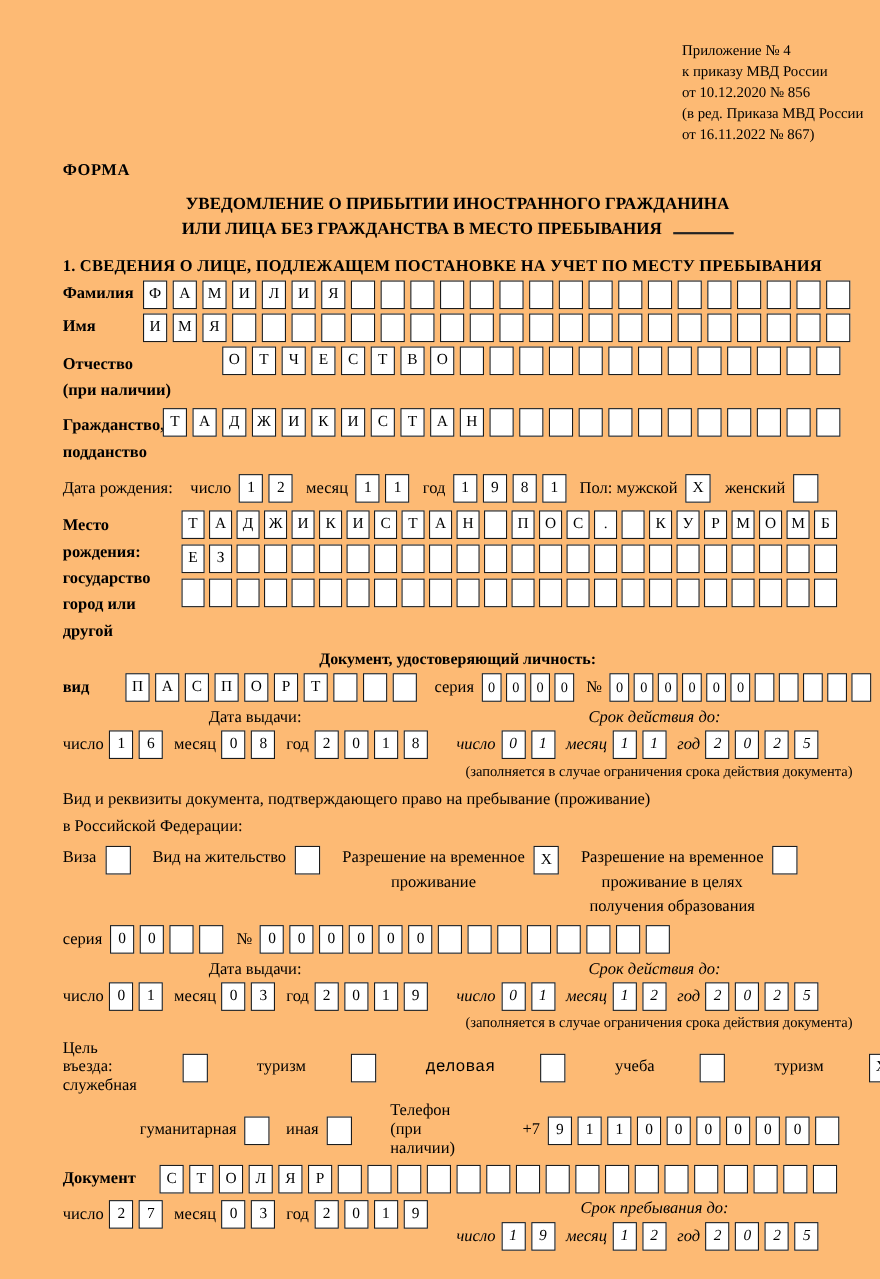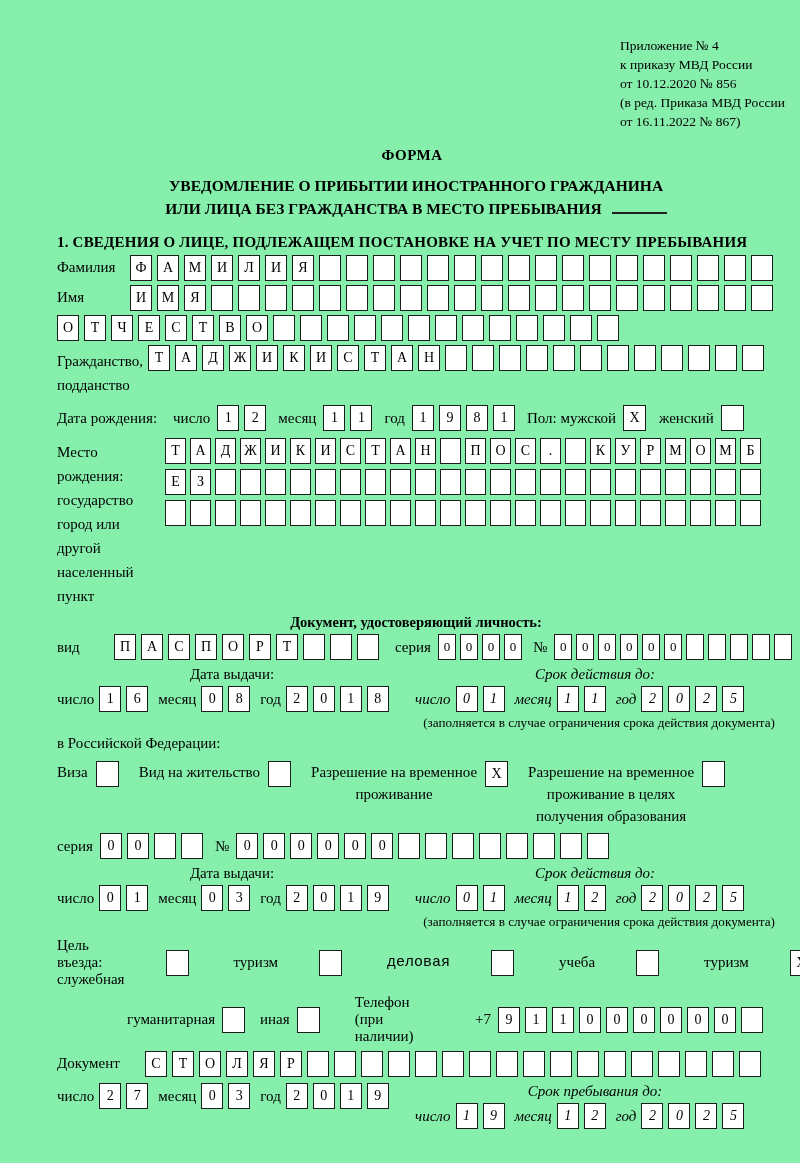--- a/index.html
+++ b/index.html
@@ -1,41 +1,41 @@
 <!DOCTYPE html>
 <html><head>
 <meta charset="utf-8">
 <style>
   * { margin:0; padding:0; box-sizing:border-box; }
   html,body { background:#e8e8e8; }
   .page {
-    width:800px; height:1163px; background:#86efac; color:#000;
+    width:800px; height:1163px; background:#fdba74; color:#000;
     font-family:"Liberation Serif","DejaVu Serif",serif;
     font-size:15px; padding:36px 25px 12px 57px; overflow:hidden;
     margin:0 auto; position:relative;
   }
   .hdr { margin-left:563px; font-size:13.5px; line-height:19px; white-space:nowrap; }
-  .forma { text-align:center; font-weight:bold; font-size:15px; margin:16px 8px 0 0; letter-spacing:.5px; }
+  .forma { text-align:left; font-weight:bold; font-size:15px; margin:16px 8px 0 0; letter-spacing:.5px; }
   .title { text-align:center; font-weight:bold; font-size:15.5px; line-height:23px; margin-top:10px; }
   .uline { display:inline-block; width:55px; border-bottom:2px solid #222; margin-left:10px; height:14px; }
   .sec { font-weight:bold; font-size:15px; margin-top:14px; letter-spacing:.2px; }
 
   .cell, .cbox {
     display:inline-flex; align-items:center; justify-content:center;
     width:22px; height:26px; border:1.6px solid #1c1c1c; flex:none;
     font-size:14px; margin-right:5px; background:#fff;
   }
   .cbox { width:23px; margin-right:0; }
   .boxes { display:inline-flex; flex:none; }
   .boxes.tight .cell { width:21px; margin-right:4px; }
   .boxes.sm .cell { width:18px; margin-right:4px; font-size:13px; }
 
   .frow { display:flex; align-items:flex-start; margin-top:4px; }
   .frow .boxes { margin-top:0; }
-  .flabel { flex:none; padding-top:4px; }
+  .flabel { flex:none; padding-top:4px;font-weight:bold; }
   .w73 { width:73px; } .w91 { width:91px; } .w145 { width:145px; }
   .w108 { width:108px; } .w50 { width:50px; } .w88 { width:88px; }
   .stack div { line-height:24px; }
   .boxcol > div { margin-bottom:5px; display:flex; }
 
   .inline-row { display:flex; align-items:center; flex-wrap:nowrap; }
   .inline-row > span { margin-right:7px; }
   .inline-row > .boxes { margin-right:7px; }
 
   .center-bold { text-align:center; font-weight:bold; font-size:14.5px; margin-top:6px; }
@@ -134,20 +134,24 @@
         <span class="cell"></span>
         <span class="cell"></span>
         <span class="cell"></span>
         <span class="cell"></span>
         <span class="cell"></span>
         <span class="cell"></span>
       </span>
   </div>
 
   <div class="frow">
+    <span class="flabel w145 stack">
+      <div>Отчество</div>
+      <div>(при наличии)</div>
+    </span>
     <span class="boxes">
         <span class="cell">О</span>
         <span class="cell">Т</span>
         <span class="cell">Ч</span>
         <span class="cell">Е</span>
         <span class="cell">С</span>
         <span class="cell">Т</span>
         <span class="cell">В</span>
         <span class="cell">О</span>
         <span class="cell"></span>
@@ -221,21 +225,20 @@
     <span class="cbox">X</span>
     <span style="margin-left:6px;">женский</span>
     <span class="cbox"></span>
   </div>
 
   <div class="frow" style="margin-top:7px;">
     <span class="flabel w108 stack" style="padding-top:2px;">
       <div>Место рождения:</div>
       <div>государство</div>
       <div>город или другой</div>
-      <div>населенный пункт</div>
     </span>
     <span class="boxcol">
       <div class="boxes tight">
           <span class="cell">Т</span>
           <span class="cell">А</span>
           <span class="cell">Д</span>
           <span class="cell">Ж</span>
           <span class="cell">И</span>
           <span class="cell">К</span>
           <span class="cell">И</span>
@@ -392,20 +395,21 @@
             <span class="cell">2</span>
             <span class="cell">0</span>
             <span class="cell">2</span>
             <span class="cell">5</span>
           </span>
       </div>
     </div>
   </div>
   <div class="note">(заполняется в случае ограничения срока действия документа)</div>
 
+  <div style="margin-top:6px; line-height:24px;">Вид и реквизиты документа, подтверждающего право на пребывание (проживание)</div>
   <div style="line-height:24px;">в Российской Федерации:</div>
 
   <div class="cbrow">
     <span class="cbitem">
       <span class="lbl">Виза</span>
       <span class="cbox"></span>
     </span>
     <span class="cbitem" style="margin-left:6px;">
       <span class="lbl">Вид на жительство</span>
       <span class="cbox"></span>

